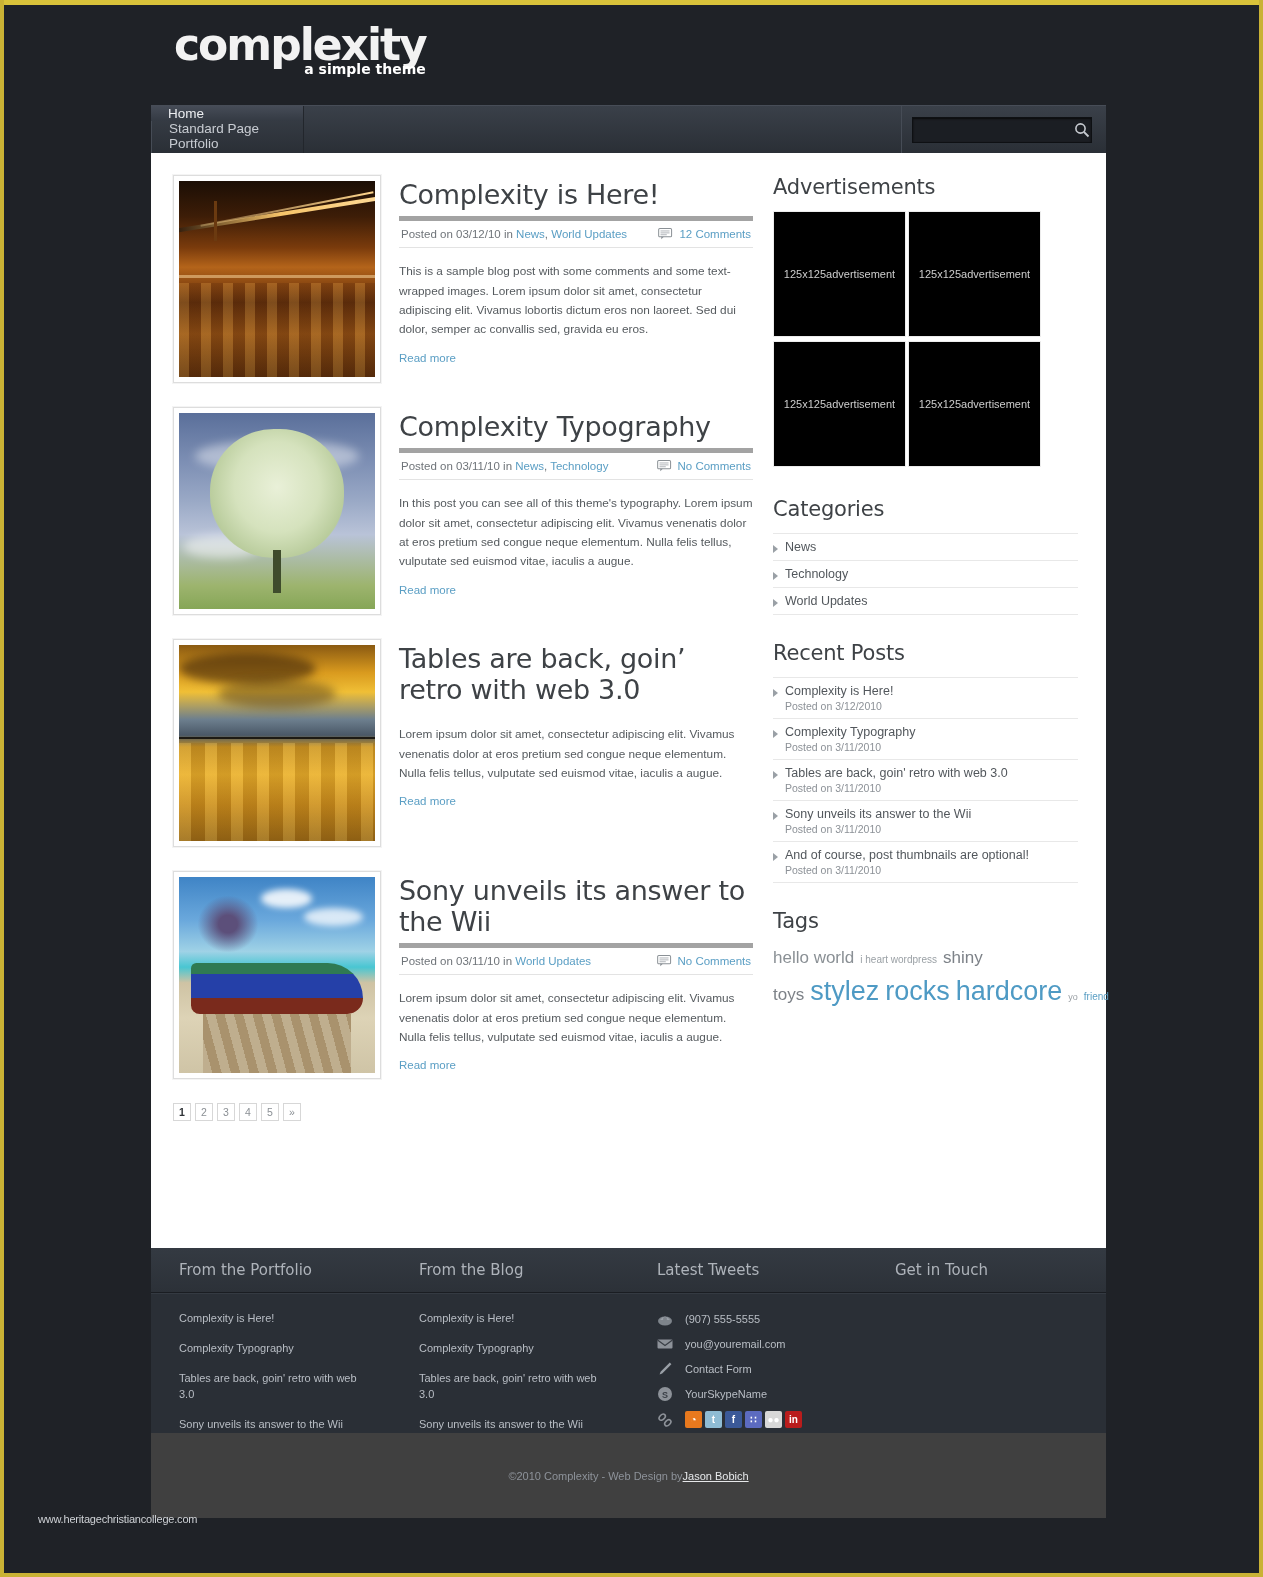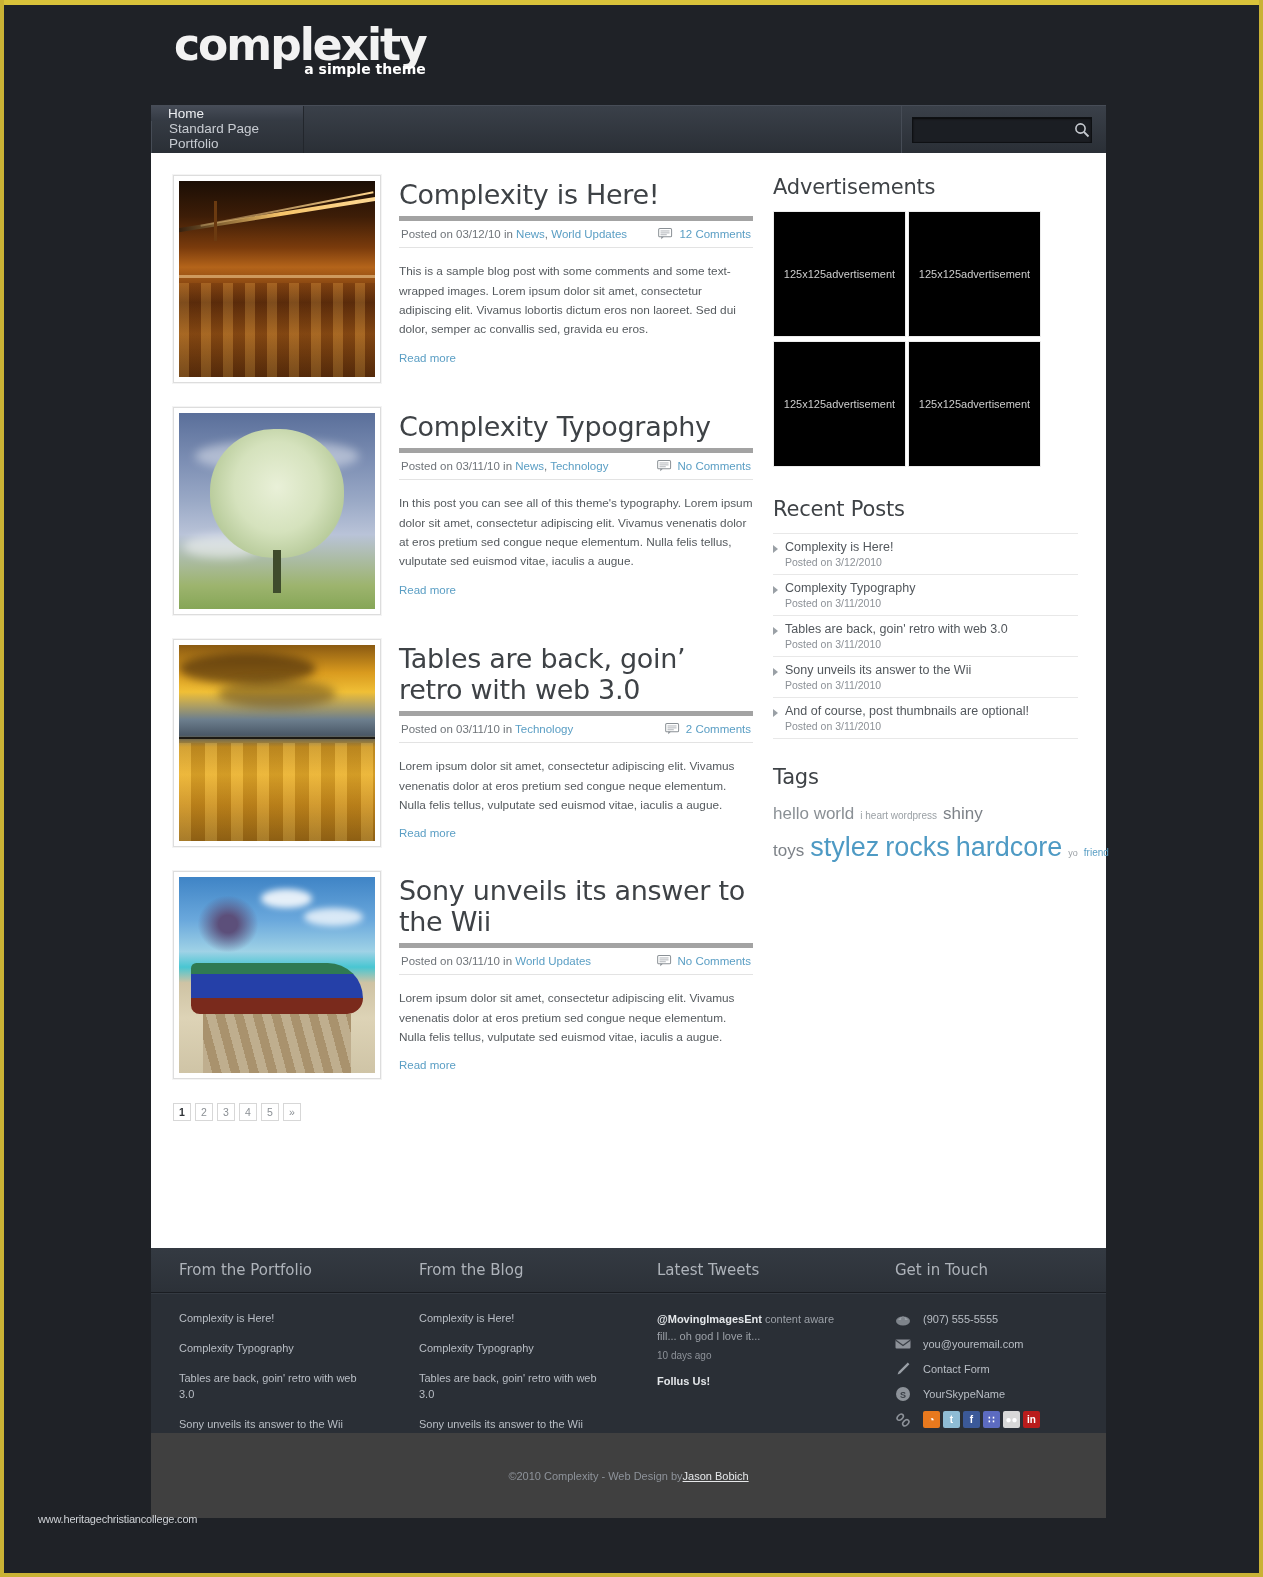--- a/index.html
+++ b/index.html
@@ -336,33 +336,20 @@
      <div style="position:absolute;top:4%;left:0;width:70%;height:16%;background:rgba(60,35,10,.6);border-radius:50%;filter:blur(4px);"></div>
      <div style="position:absolute;top:18%;left:20%;width:60%;height:14%;background:rgba(70,50,25,.45);border-radius:50%;filter:blur(5px);"></div>
      <div style="position:absolute;top:47%;left:0;width:100%;height:2px;background:#1d1a14;"></div>
      <div style="position:absolute;top:50%;left:0;width:100%;height:50%;background:
         repeating-linear-gradient(90deg, rgba(255,214,110,.25) 0 12px, rgba(150,100,20,.25) 12px 26px);"></div>
    </div>
               </div>
    </div>
    <div class="post-body">
      <h2 class="post-title">Tables are back, goin’ retro with web 3.0</h2>
-     <div class="post-meta">
-       <div><span>Posted on 03/11/10 in </span><a href="#">Technology</a></div>
-       <div class="meta-comments">
-         <svg class="bubble-icon" viewBox="0 0 16 13">
-           <rect x="0.6" y="0.6" width="14" height="9" rx="1.2" fill="none" stroke="#8b9196" stroke-width="1.1"></rect>
-           <path d="M3.4 9.6 L3.4 12.2 L6.2 9.6 Z" fill="#8b9196"></path>
-           <line x1="2.6" y1="3.2" x2="12.4" y2="3.2" stroke="#a9aeb3" stroke-width="1"></line>
-           <line x1="2.6" y1="5.3" x2="12.4" y2="5.3" stroke="#a9aeb3" stroke-width="1"></line>
-           <line x1="2.6" y1="7.3" x2="9.4" y2="7.3" stroke="#a9aeb3" stroke-width="1"></line>
-         </svg>
-         <a href="#">2 Comments</a>
-       </div>
-     </div>
      <p class="post-excerpt">Lorem ipsum dolor sit amet, consectetur adipiscing elit. Vivamus venenatis dolor at eros pretium sed congue neque elementum. Nulla felis tellus, vulputate sed euismod vitae, iaculis a augue.</p>
      <a class="read-more" href="#">Read more</a>
    </div>
           </div>
           <div class="post">
             <div class="thumb-frame">
      <div class="thumb">
                 <div style="width:100%;height:100%;background:
       linear-gradient(#3f84c6 0%, #6aa8dc 22%, #9fd2e6 38%, #49c6d2 46%, #cfc3a4 54%, #ddd3b6 72%, #cfc4a6 100%);position:relative;overflow:hidden;">
      <div style="position:absolute;top:6%;left:42%;width:26%;height:10%;background:rgba(255,255,255,.85);border-radius:50%;filter:blur(3px);"></div>
@@ -420,20 +407,28 @@
               <span>125x125</span>
                  <span>advertisement</span>
             </div>
             <div class="ad-box">
               <span>125x125</span>
                  <span>advertisement</span>
             </div>
           </div>
       </div>
 
+      <div class="side-block">
+        <div class="side-title">Categories</div>
+        <ul class="side-list" id="categories">
+            <li>News</li>
+            <li>Technology</li>
+            <li>World Updates</li>
+          </ul>
+      </div>
 
       <div class="side-block">
         <div class="side-title">Recent Posts</div>
         <ul class="side-list" id="recent">
             <li><span>Complexity is Here!</span>
                   <span class="rp-date">Posted on 3/12/2010</span></li>
             <li><span>Complexity Typography</span>
                   <span class="rp-date">Posted on 3/11/2010</span></li>
             <li><span>Tables are back, goin' retro with web 3.0</span>
                   <span class="rp-date">Posted on 3/11/2010</span></li>
@@ -465,27 +460,20 @@
           <a class="f-link" href="#">Complexity Typography</a>
           <a class="f-link" href="#">Tables are back, goin' retro with web 3.0</a>
           <a class="f-link" href="#">Sony unveils its answer to the Wii</a>
         </div>
       <div class="fc2" id="f-blog">
           <a class="f-link" href="#">Complexity is Here!</a>
           <a class="f-link" href="#">Complexity Typography</a>
           <a class="f-link" href="#">Tables are back, goin' retro with web 3.0</a>
           <a class="f-link" href="#">Sony unveils its answer to the Wii</a>
         </div>
-      <div class="fc3">
-        <div class="tweet">
-          <span class="handle">@MovingImagesEnt</span><span> content aware fill... oh god I love it...</span>
-          <span class="tweet-time">10 days ago</span>
-        </div>
-        <a class="follow">Follus Us!</a>
-      </div>
       <div class="fc4" id="f-contact">
           <div class="contact-row">
             <span class="ci"><svg viewBox="0 0 16 16">
                 <ellipse cx="8" cy="10" rx="7" ry="4.5" fill="#7e848b"></ellipse>
                 <path d="M3 9 Q8 2 13 9 Z" fill="#9aa0a7"></path>
                 <circle cx="8" cy="8" r="2" fill="#7e848b"></circle>
               </svg></span>
                    <a href="#">(907) 555-5555</a>
           </div>
           <div class="contact-row">

